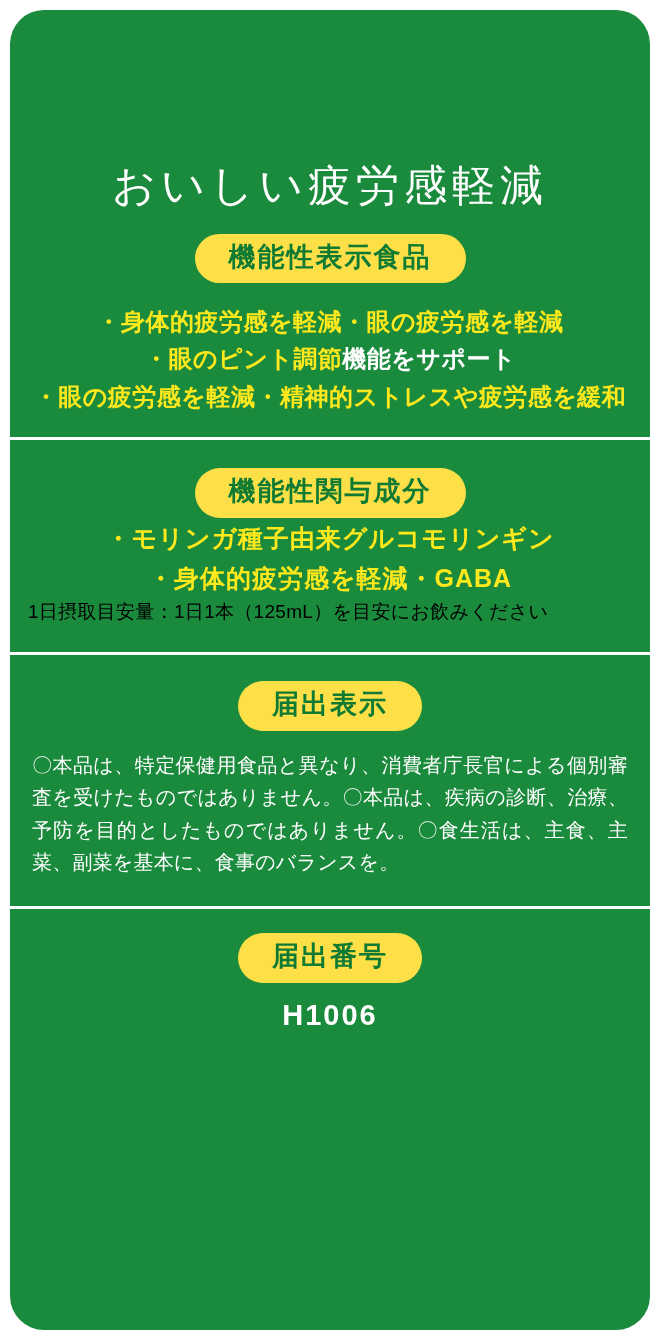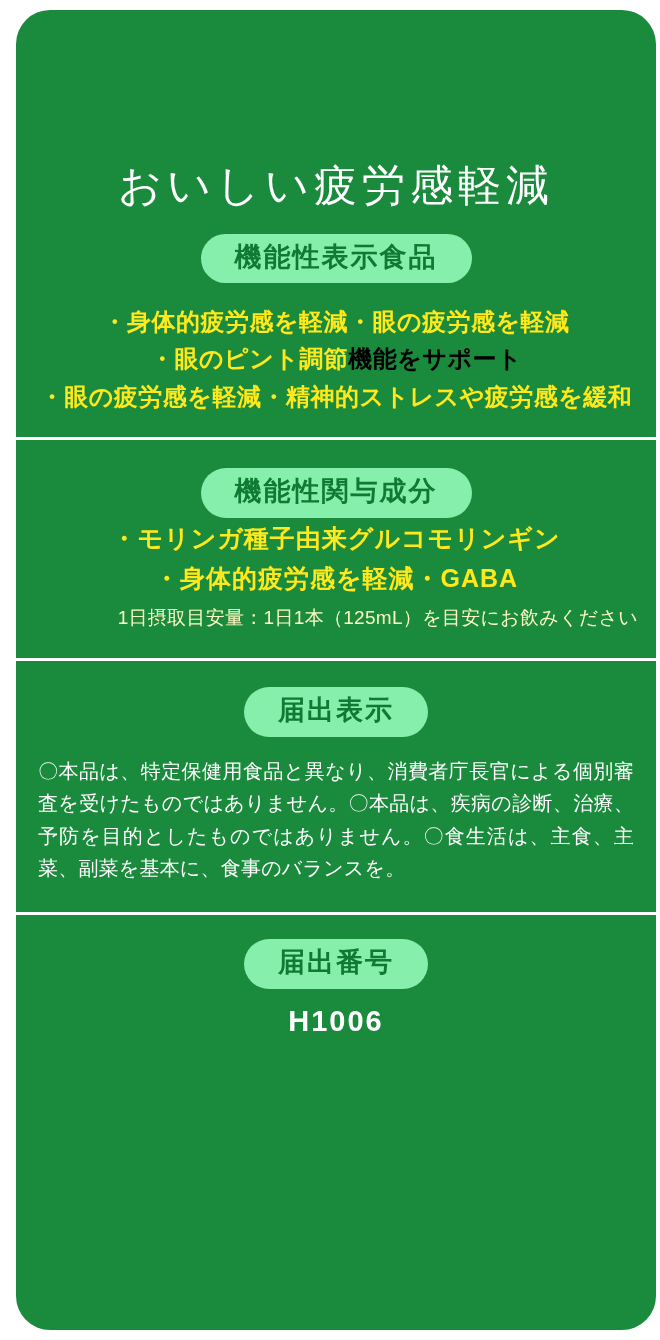--- a/index.html
+++ b/index.html
@@ -8,21 +8,21 @@
     background: #ffffff;
   }
   body {
     width: 660px;
     height: 1340px;
     font-family: "Liberation Sans", sans-serif;
     -webkit-font-smoothing: antialiased;
   }
   .card {
     position: absolute;
-    left: 16px;
+    left: 10px;
     top: 10px;
     width: 640px;
     height: 1320px;
     box-sizing: border-box;
     background: #1a8a3c;
     border-radius: 34px;
     overflow: hidden;
     color: #ffffff;
   }
   .section {
@@ -47,61 +47,60 @@
     font-weight: 400;
     letter-spacing: 5px;
     line-height: 1.2;
     margin: 0 0 22px 0;
   }
   .pill-wrap {
     display: flex;
     justify-content: center;
   }
   .pill {
-    background: #86efac;
+    background: #fde047;
     color: #0f7a33;
     border-radius: 999px;
     font-size: 27px;
     font-weight: bold;
     letter-spacing: 2px;
     padding: 9px 34px 11px 34px;
     line-height: 1.1;
     display: inline-block;
   }
   .claims {
     margin-top: 20px;
     text-align: center;
     color: #ffe81c;
     font-size: 24px;
     font-weight: bold;
     line-height: 1.55;
     letter-spacing: 0.5px;
   }
   .claims .w {
-    color: #000000;
+    color: #ffffff;
   }
 
   
   .sec-ingredients {
     padding-top: 28px;
     padding-bottom: 26px;
     border-radius: 17px;
   }
   .ingredients {
     text-align: center;
     color: #ffe81c;
     font-size: 25px;
     font-weight: bold;
     line-height: 1.6;
     letter-spacing: 1px;
   }
   .intake {
-    margin-top: 6px;
-    text-align: right;
-    color: #fef9c3;
+    text-align: left;
+    color: #000000;
     font-size: 19px;
     line-height: 1.5;
     letter-spacing: 0.3px;
   }
 
   
   .sec-notice {
     padding-top: 26px;
     padding-bottom: 28px;
   }

